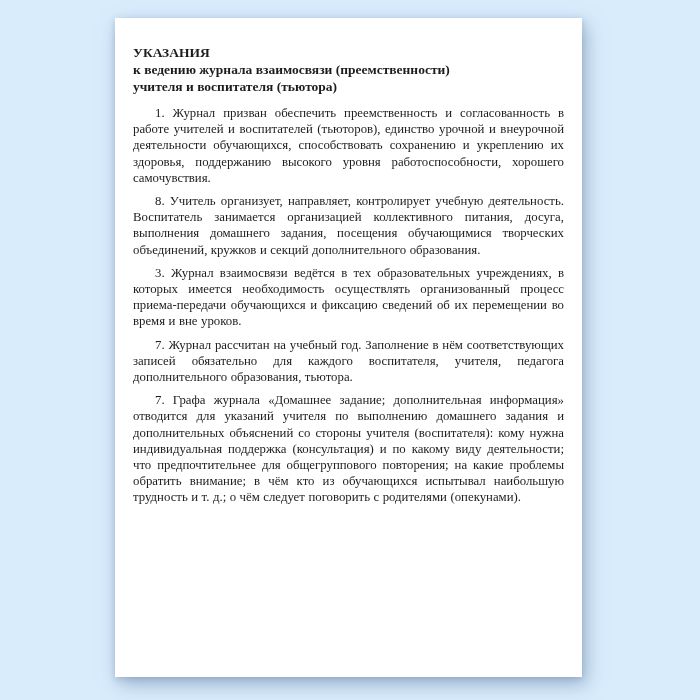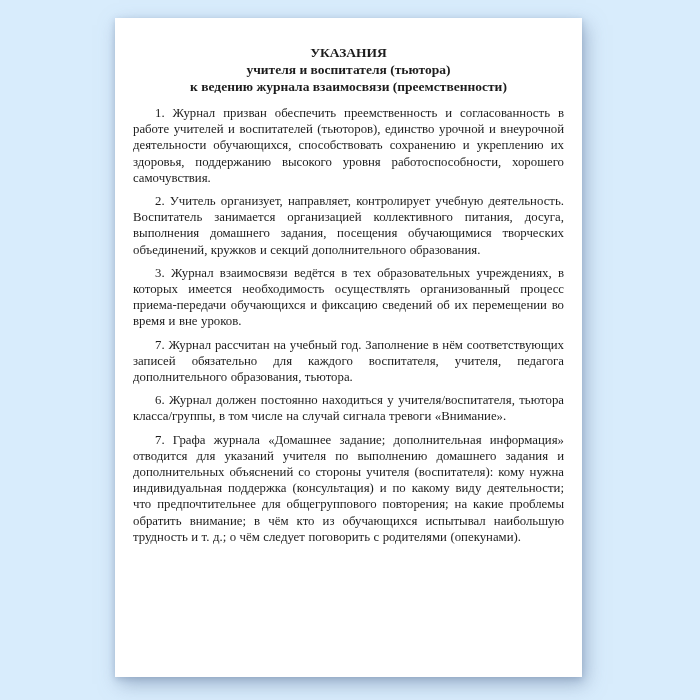--- a/index.html
+++ b/index.html
@@ -26,21 +26,21 @@
     width: 467px;
     height: 659px;
     background: var(--page);
     box-shadow: 4px 7px 18px var(--shadow), 0 2px 6px rgba(110, 132, 165, 0.35);
   }
   .page-inner {
     padding: 26px 18px 0 18px;
     color: var(--text);
   }
   .heading {
-    text-align: center;
+    text-align: left;
     font-weight: bold;
     font-size: 13.5px;
     line-height: 17px;
     margin-bottom: 10px;
   }
   .body-text p {
     font-size: 12.8px;
     line-height: 16.2px;
     text-align: justify;
     text-indent: 22px;
@@ -49,27 +49,26 @@
   }
 </style>
 </head>
 <body>
 
 <div class="page">
   <div class="page-inner">
 
     <div class="heading">
       <div>УКАЗАНИЯ</div>
+      <div>к ведению журнала взаимосвязи (преемственности)</div>
       <div>учителя и воспитателя (тьютора)</div>
-      <div>к ведению журнала взаимосвязи (преемственности)</div>
     </div>
 
     <div class="body-text">
       <p>1. Журнал призван обеспечить преемственность и согласованность в работе учителей и воспитателей (тьюторов), единство урочной и внеурочной деятельности обучающихся, способствовать сохранению и укреплению их здоровья, поддержанию высокого уровня работоспособности, хорошего самочувствия.</p>
-      <p>2. Учитель организует, направляет, контролирует учебную деятельность. Воспитатель занимается организацией коллективного питания, досуга, выполнения домашнего задания, посещения обучающимися творческих объединений, кружков и секций дополнительного образования.</p>
+      <p>8. Учитель организует, направляет, контролирует учебную деятельность. Воспитатель занимается организацией коллективного питания, досуга, выполнения домашнего задания, посещения обучающимися творческих объединений, кружков и секций дополнительного образования.</p>
       <p>3. Журнал взаимосвязи ведётся в тех образовательных учреждениях, в которых имеется необходимость осуществлять организованный процесс приема-передачи обучающихся и фиксацию сведений об их перемещении во время и вне уроков.</p>
       <p>7. Журнал рассчитан на учебный год. Заполнение в нём соответствующих записей обязательно для каждого воспитателя, учителя, педагога дополнительного образования, тьютора.</p>
-      <p>6. Журнал должен постоянно находиться у учителя/воспитателя, тьютора класса/группы, в том числе на случай сигнала тревоги «Внимание».</p>
       <p>7. Графа журнала «Домашнее задание; дополнительная информация» отводится для указаний учителя по выполнению домашнего задания и дополнительных объяснений со стороны учителя (воспитателя): кому нужна индивидуальная поддержка (консультация) и по какому виду деятельности; что предпочтительнее для общегруппового повторения; на какие проблемы обратить внимание; в чём кто из обучающихся испытывал наибольшую трудность и т. д.; о чём следует поговорить с родителями (опекунами).</p>
     </div>
 
   </div>
 </div>
 
 </body></html>

